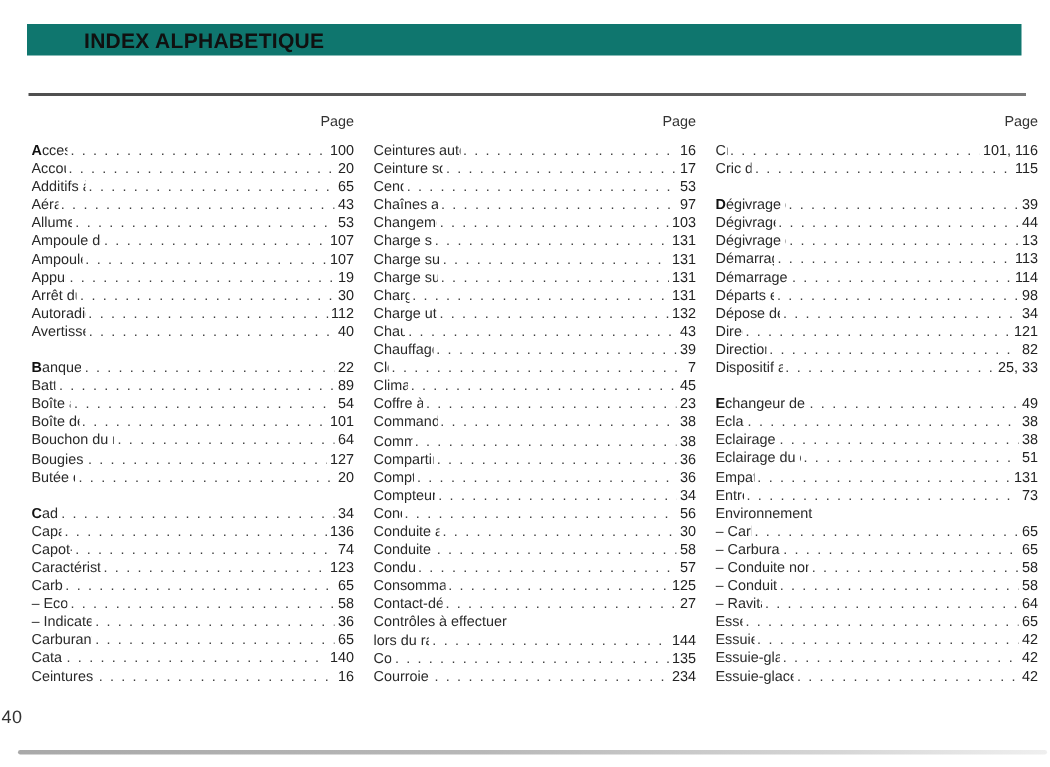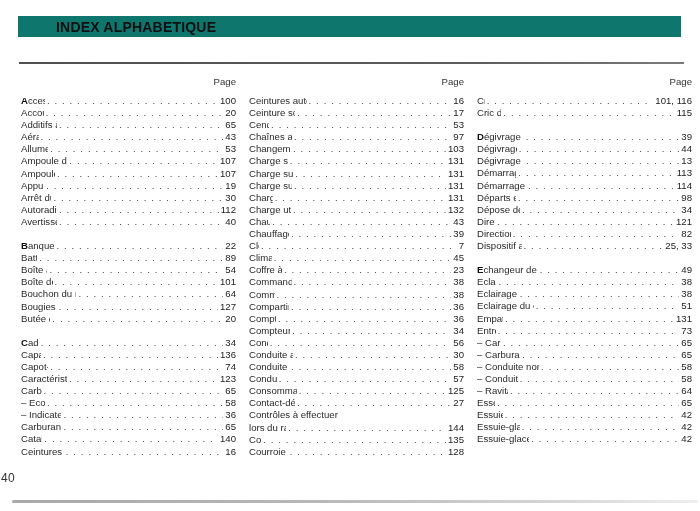--- a/index.html
+++ b/index.html
@@ -364,21 +364,21 @@
             <span class="num">144</span>
           </div>
           <div class="row">
             <span class="lab">Cotes</span>
             <span class="leader"></span>
             <span class="num">135</span>
           </div>
           <div class="row">
             <span class="lab">Courroie trapézoïdale</span>
             <span class="leader"></span>
-            <span class="num">128</span>
+            <span class="num">234</span>
           </div>
         </div>
     </div>
     <div class="col">
       <div class="page-header">Page</div>
       <div class="rows">
           <div class="row">
             <span class="lab">Cric</span>
             <span class="leader"></span>
             <span class="num">101, 116</span>
@@ -462,20 +462,23 @@
             <span class="lab">Empattement</span>
             <span class="leader"></span>
             <span class="num">131</span>
           </div>
           <div class="row">
             <span class="lab">Entretien</span>
             <span class="leader"></span>
             <span class="num">73</span>
           </div>
           <div class="row">
+            <span class="lab">Environnement</span>
+          </div>
+          <div class="row">
             <span class="lab">–  Carburant</span>
             <span class="leader"></span>
             <span class="num">65</span>
           </div>
           <div class="row">
             <span class="lab">–  Carburant sans plomb</span>
             <span class="leader"></span>
             <span class="num">65</span>
           </div>
           <div class="row">

